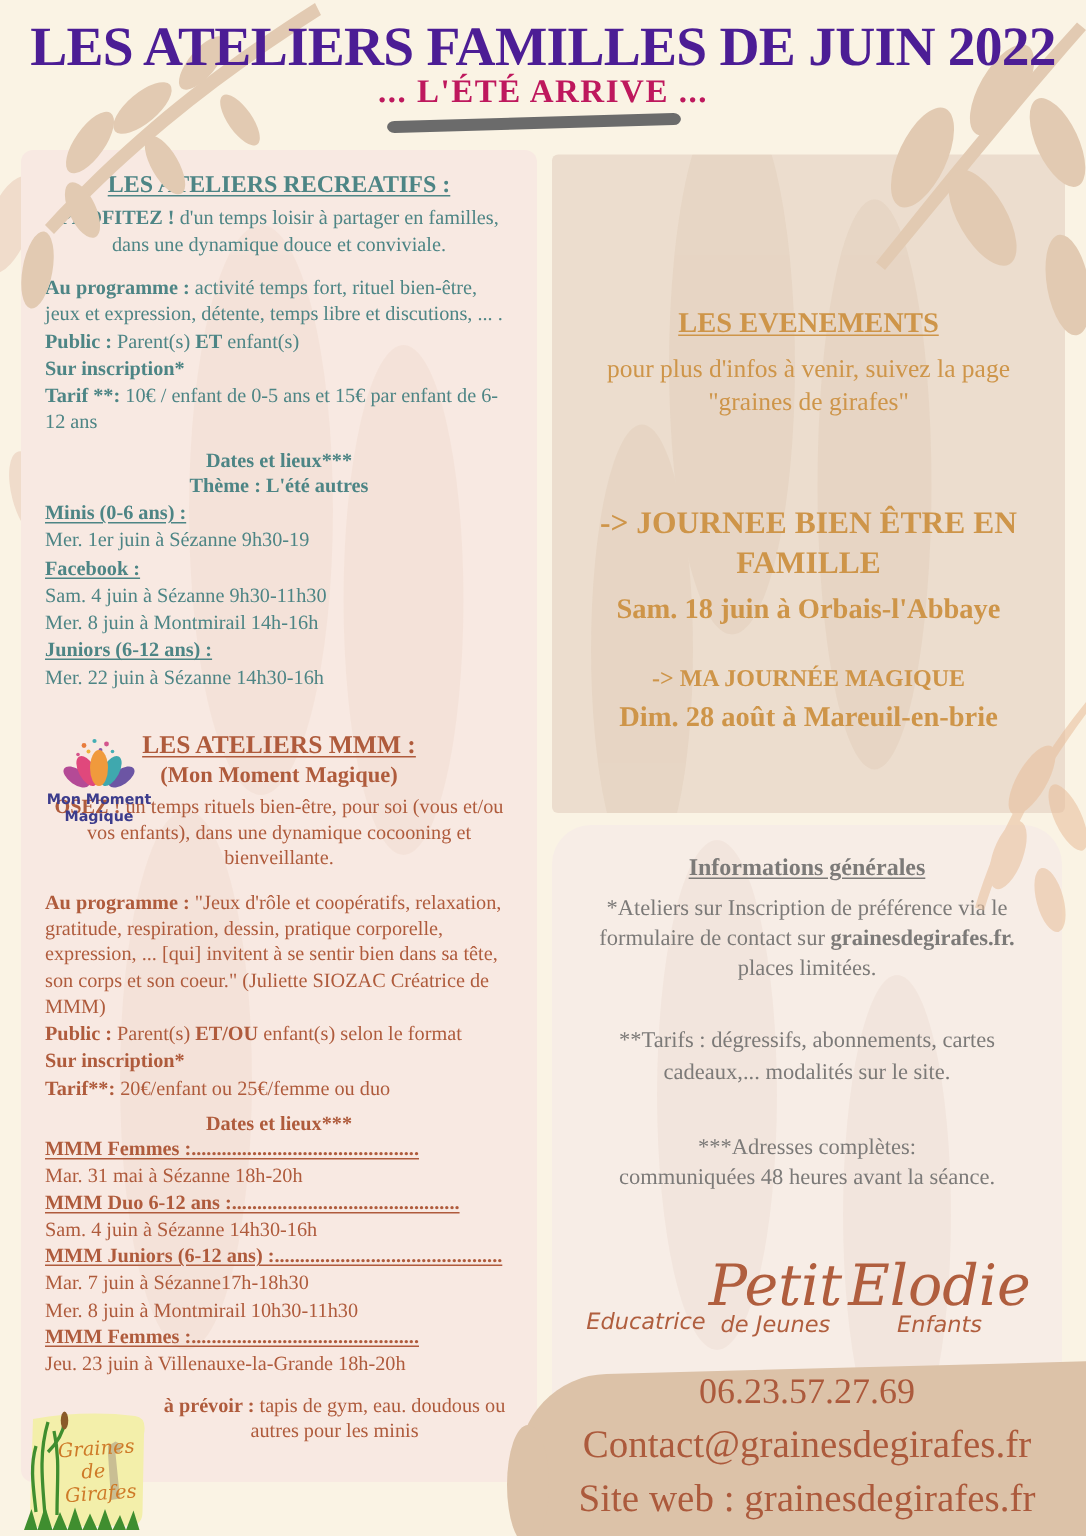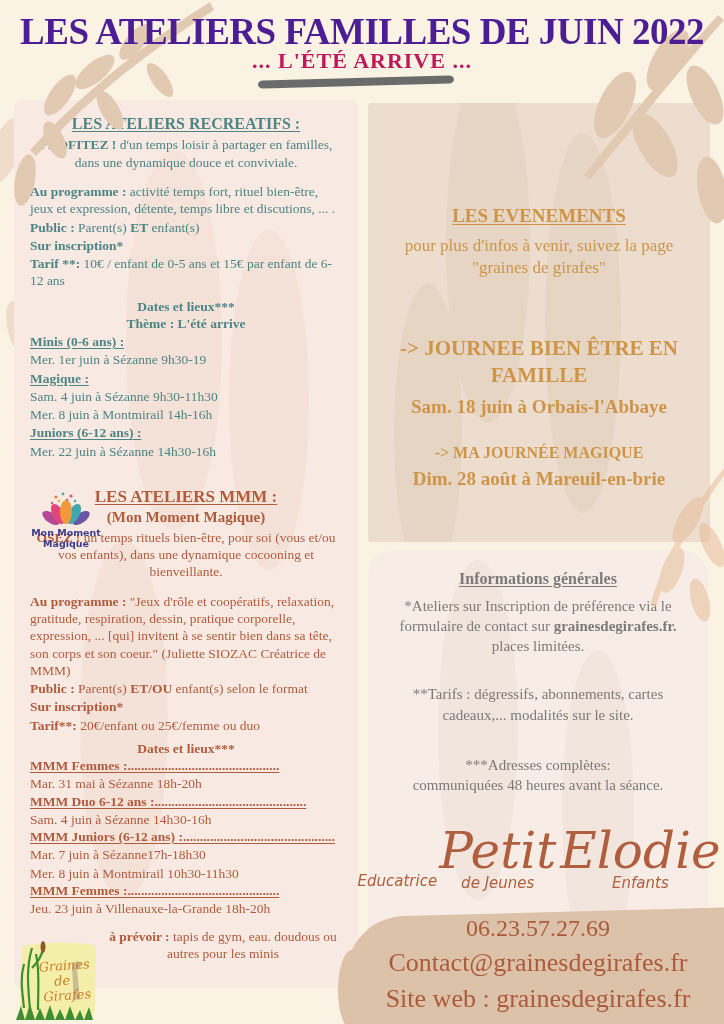--- a/index.html
+++ b/index.html
@@ -67,21 +67,21 @@
   .info-note2 { margin-top:28px; }
   .info-note3 { margin-top:30px; }
 
   
   .signature {
     position:absolute; left:372px; top:810px; width:336px; height:88px; z-index:6;
     display:flex; align-items:flex-end; justify-content:center; color:#B05E3E;
   }
   .sig-small { font-family:"DejaVu Sans", sans-serif; font-size:15px; font-style:italic; padding-bottom:8px; white-space:nowrap; }
   .sig-col { display:flex; flex-direction:column; align-items:center; margin:0 2px; }
-  .sig-big { font-family:"DejaVu Serif", serif; font-style:italic; font-size:50px; line-height:0.9; }
+  .sig-big { font-family:"DejaVu Serif", serif; font-style:italic; font-size:38px; line-height:0.9; }
 
   
   .footer-shape {
     position:absolute; left:346px; top:912px; width:420px; height:140px;
     background:#DCC2A8; border-top-left-radius:60px; transform:rotate(-1.5deg); z-index:3;
   }
   .footer-text {
     position:absolute; left:360px; top:916px; width:356px; text-align:center;
     color:#AC5A3C; z-index:4; line-height:1.0;
   }
@@ -125,25 +125,25 @@
         <span>Parent(s)</span>
         <b>ET</b>
         <span>enfant(s)</span>
       </div>
       <div class="line"><b>Sur inscription*</b></div>
       <div class="line">
         <b>Tarif **:</b>
         <span>10€ / enfant de 0-5 ans et 15€ par enfant de 6-12 ans</span>
       </div>
       <div class="center" style="margin-top:8px;font-weight:bold;">Dates et lieux***</div>
-      <div class="center" style="font-weight:bold;">Thème : L'été arrive</div>
+      <div class="center" style="font-weight:bold;">Thème : L'été autres</div>
 
       <div class="line sched-head u">Minis (0-6 ans) :</div>
       <div class="line">Mer. 1er juin à Sézanne 9h30-19</div>
-      <div class="line sched-head u">Magique :</div>
+      <div class="line sched-head u">Facebook :</div>
       <div class="line">Sam. 4 juin à Sézanne 9h30-11h30</div>
       <div class="line">Mer. 8 juin à Montmirail 14h-16h</div>
       <div class="line sched-head u">Juniors (6-12 ans) :</div>
       <div class="line">Mer. 22 juin à Sézanne 14h30-16h</div>
     </div>
 
     <div class="mmm-section">
       <div class="sec-heading u" style="font-size:17px;">LES ATELIERS MMM :</div>
       <div class="center" style="font-weight:bold;font-size:15px;">(Mon Moment Magique)</div>
       <div class="intro">

